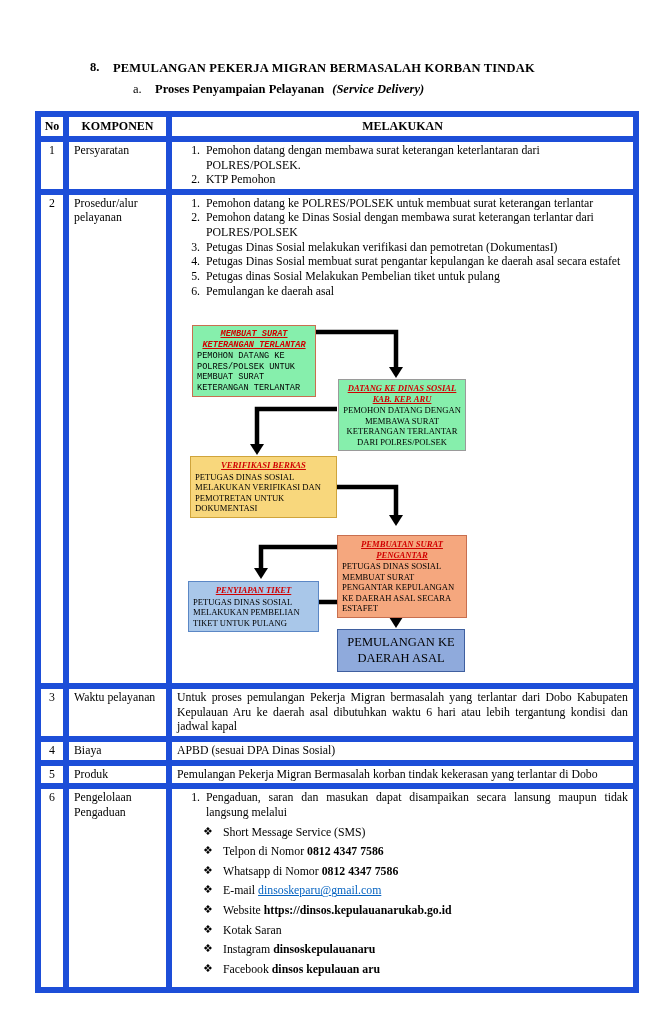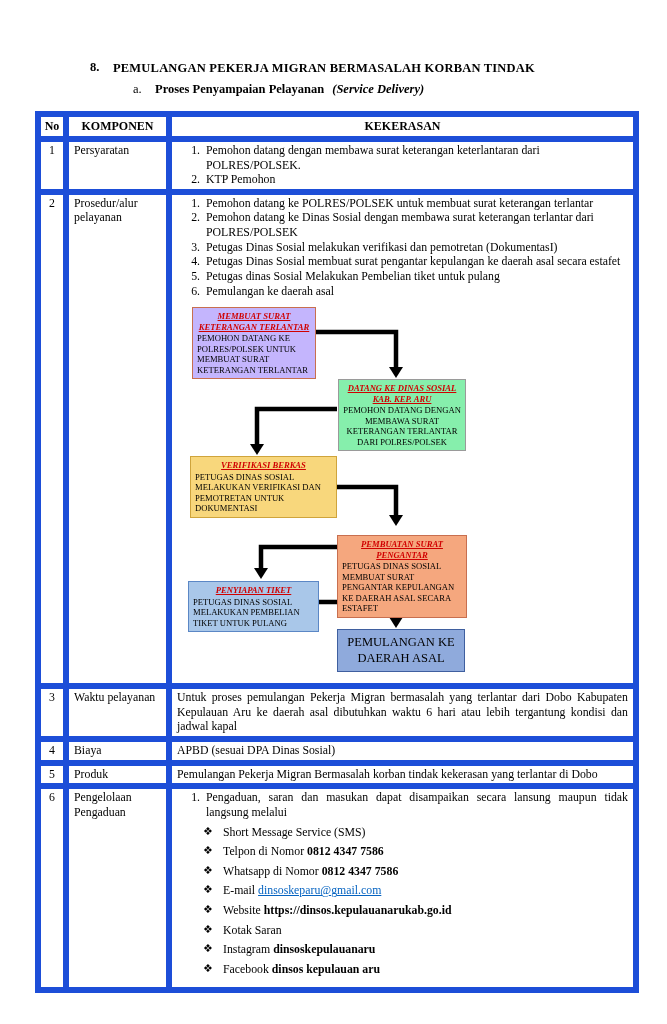--- a/index.html
+++ b/index.html
@@ -30,21 +30,21 @@
   td.no-cell { text-align:center; }
   ol.numlist { margin:0 0 0 0; padding-left:26px; }
   ol.numlist li { padding-left:3px; }
   .justify { text-align:justify; }
   
   .flow { position:relative; height:380px; margin-top:3px; }
   .fbox { position:absolute; border:1px solid; padding:3px 4px; font-size:8.6px; line-height:1.22; font-family:"Liberation Serif", serif; }
   .fb-title { color:#d00000; font-weight:bold; font-style:italic; text-decoration:underline; text-align:center; margin-bottom:1px; }
   .fb-body { color:#000; }
   .fb-body.center { text-align:center; }
-  .box1 { left:15px;  top:6px;   width:124px; background:#c4b5fd; border-color:#c86f4f; }
+  .box1 { left:15px;  top:24px;   width:124px; background:#86efac; border-color:#c86f4f;font-family:Liberation Mono, monospace; }
   .box2 { left:161px; top:78px;  width:128px; background:#86efac; border-color:#9a9a9a; }
   .box3 { left:13px;  top:155px; width:147px; background:#f8d77c; border-color:#cfa43c; }
   .box4 { left:160px; top:234px; width:130px; background:#f5a77e; border-color:#c86f4f; }
   .box5 { left:11px;  top:280px; width:131px; background:#a9c7e9; border-color:#5b87c5; }
   .box6 { left:160px; top:328px; width:128px; min-height:34px; background:#8faadc; border-color:#3f5f9f;
           display:flex; align-items:center; justify-content:center; }
   .box6 .fb-body { font-size:12.5px; text-align:center; line-height:1.25; padding:2px 0; }
   svg.arrows { position:absolute; left:0; top:0; }
   
   .bullet { display:flex; margin-left:26px; margin-top:5px; }
@@ -74,21 +74,21 @@
   <table class="main">
     <colgroup>
         <col class="col-no">
         <col class="col-komp">
         <col class="col-ket">
       </colgroup>
     <thead>
       <tr>
         <th>No</th>
         <th>KOMPONEN</th>
-        <th>KEKERASAN</th>
+        <th>MELAKUKAN</th>
       </tr>
     </thead>
     <tbody>
 
       <tr>
         <td class="no-cell">1</td>
         <td>Persyaratan</td>
         <td>
           <ol class="numlist">
             <li>Pemohon datang dengan membawa surat keterangan keterlantaran dari POLRES/POLSEK.</li>

